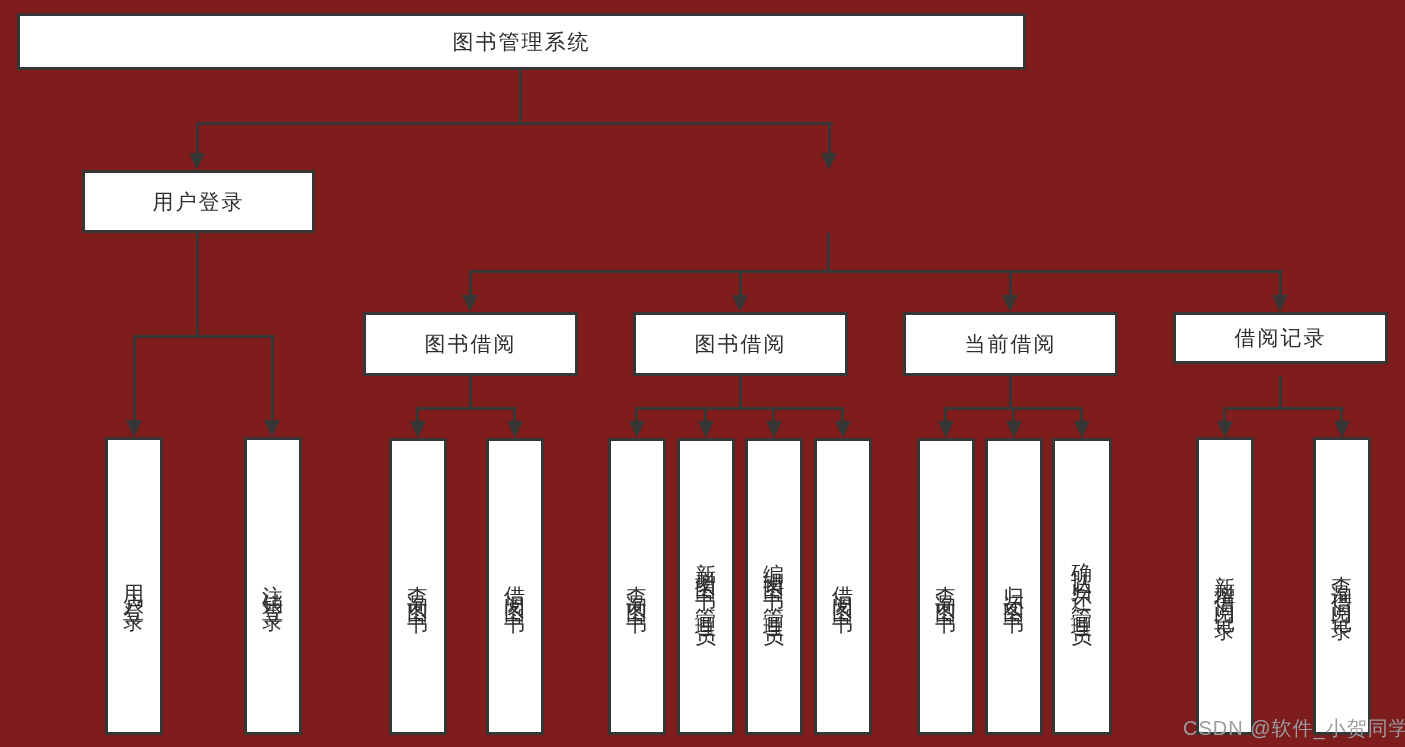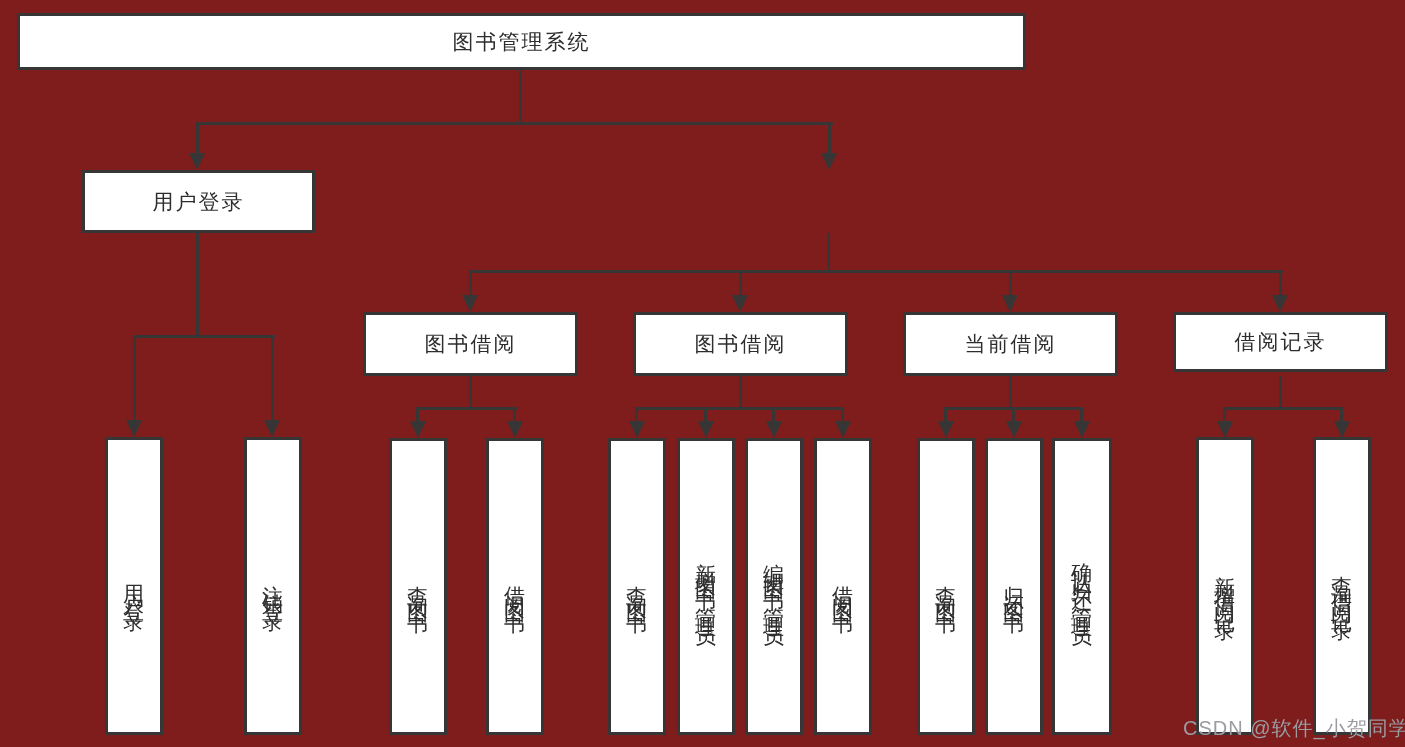--- a/index.html
+++ b/index.html
@@ -46,21 +46,21 @@
 
   <div class="box hbox" style="left:363px;top:312px;width:215px;height:64px">
     <span>图书借阅</span>
   </div>
   <div class="box hbox" style="left:633px;top:312px;width:215px;height:64px">
     <span>图书借阅</span>
   </div>
   <div class="box hbox" style="left:903px;top:312px;width:215px;height:64px">
     <span>当前借阅</span>
   </div>
-  <div class="box hbox" style="left:1173px;top:312px;width:215px;height:60px">
+  <div class="box hbox" style="left:1173px;top:312px;width:215px;height:52px">
     <span>借阅记录</span>
   </div>
 
   <div class="box vbox" style="left:105px;top:437px;width:58px;height:298px">
     <span>用户登录</span>
   </div>
   <div class="box vbox" style="left:244px;top:437px;width:58px;height:298px">
     <span>注销登录</span>
   </div>
 

